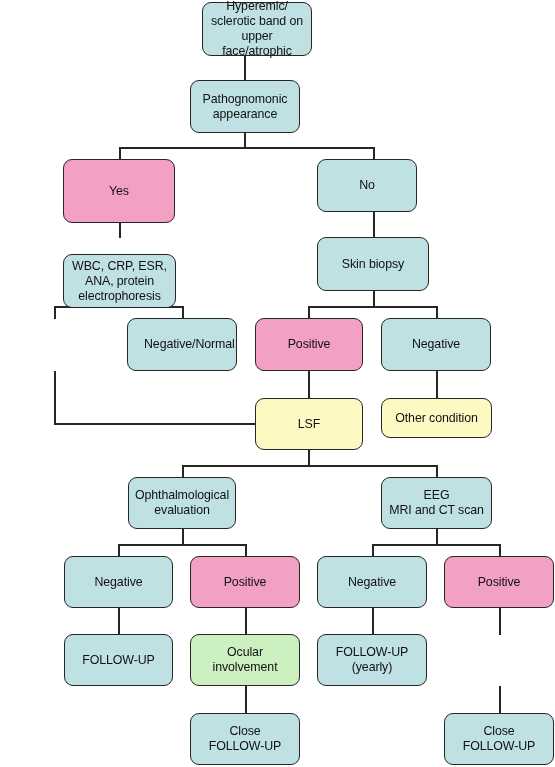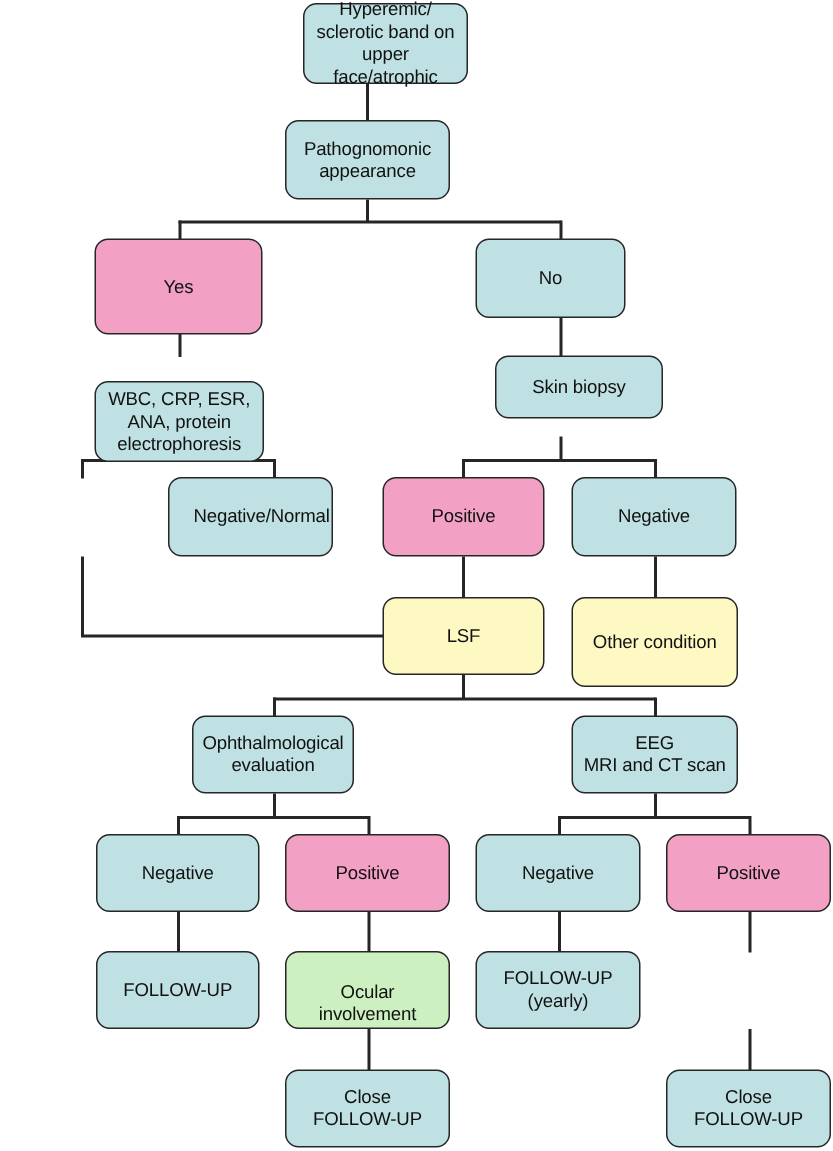--- a/index.html
+++ b/index.html
@@ -99,36 +99,36 @@
     </div>
     <div class="node pink" style="left: 63px; top: 159px; width: 112px; height: 64px;">
       <span>Yes</span>
     </div>
     <div class="node blue" style="left: 317px; top: 159px; width: 100px; height: 53px;">
       <span>No</span>
     </div>
     <div class="node blue" style="left: 63px; top: 237px; width: 113px; height: 54px; margin-top: 17px;">
       <span>WBC, CRP, ESR,<br>ANA, protein<br>electrophoresis</span>
     </div>
-    <div class="node blue" style="left: 330px; top: 237px; width: 112px; height: 42px;">
+    <div class="node blue" style="left: 317px; top: 237px; width: 112px; height: 54px;">
       <span>Skin biopsy</span>
     </div>
-    <div class="node blue" style="left: 112px; top: 318px; width: 110px; height: 53px; padding-left: 16px;">
+    <div class="node blue" style="left: 127px; top: 318px; width: 110px; height: 53px; padding-left: 16px;">
       <span>Negative/Normal</span>
     </div>
     <div class="node pink" style="left: 255px; top: 318px; width: 108px; height: 53px;">
       <span>Positive</span>
     </div>
     <div class="node blue" style="left: 381px; top: 318px; width: 110px; height: 53px;">
       <span>Negative</span>
     </div>
     <div class="node yellow" style="left: 255px; top: 398px; width: 108px; height: 52px;">
       <span>LSF</span>
     </div>
-    <div class="node yellow" style="left: 381px; top: 398px; width: 111px; height: 60px; align-items: center;">
+    <div class="node yellow" style="left: 381px; top: 398px; width: 111px; height: 40px; align-items: center;">
       <span>Other condition</span>
     </div>
     <div class="node blue" style="left: 128px; top: 477px; width: 108px; height: 52px;">
       <span>Ophthalmological<br>evaluation</span>
     </div>
     <div class="node blue" style="left: 381px; top: 477px; width: 111px; height: 52px;">
       <span>EEG<br>MRI and CT scan</span>
     </div>
     <div class="node blue" style="left: 64px; top: 556px; width: 109px; height: 52px;">
       <span>Negative</span>
@@ -138,21 +138,21 @@
     </div>
     <div class="node blue" style="left: 317px; top: 556px; width: 110px; height: 52px;">
       <span>Negative</span>
     </div>
     <div class="node pink" style="left: 444px; top: 556px; width: 110px; height: 52px;">
       <span>Positive</span>
     </div>
     <div class="node blue" style="left: 64px; top: 634px; width: 109px; height: 52px;">
       <span>FOLLOW-UP</span>
     </div>
-    <div class="node green" style="left: 190px; top: 634px; width: 110px; height: 52px; align-items: flex-end;">
+    <div class="node green" style="left: 190px; top: 634px; width: 110px; height: 52px;">
       <span>Ocular<br>involvement</span>
     </div>
     <div class="node blue" style="left: 317px; top: 634px; width: 110px; height: 52px;">
       <span>FOLLOW-UP<br>(yearly)</span>
     </div>
     <div class="node blue" style="left: 190px; top: 713px; width: 110px; height: 52px;">
       <span>Close<br>FOLLOW-UP</span>
     </div>
     <div class="node blue" style="left: 444px; top: 713px; width: 110px; height: 52px;">
       <span>Close<br>FOLLOW-UP</span>

